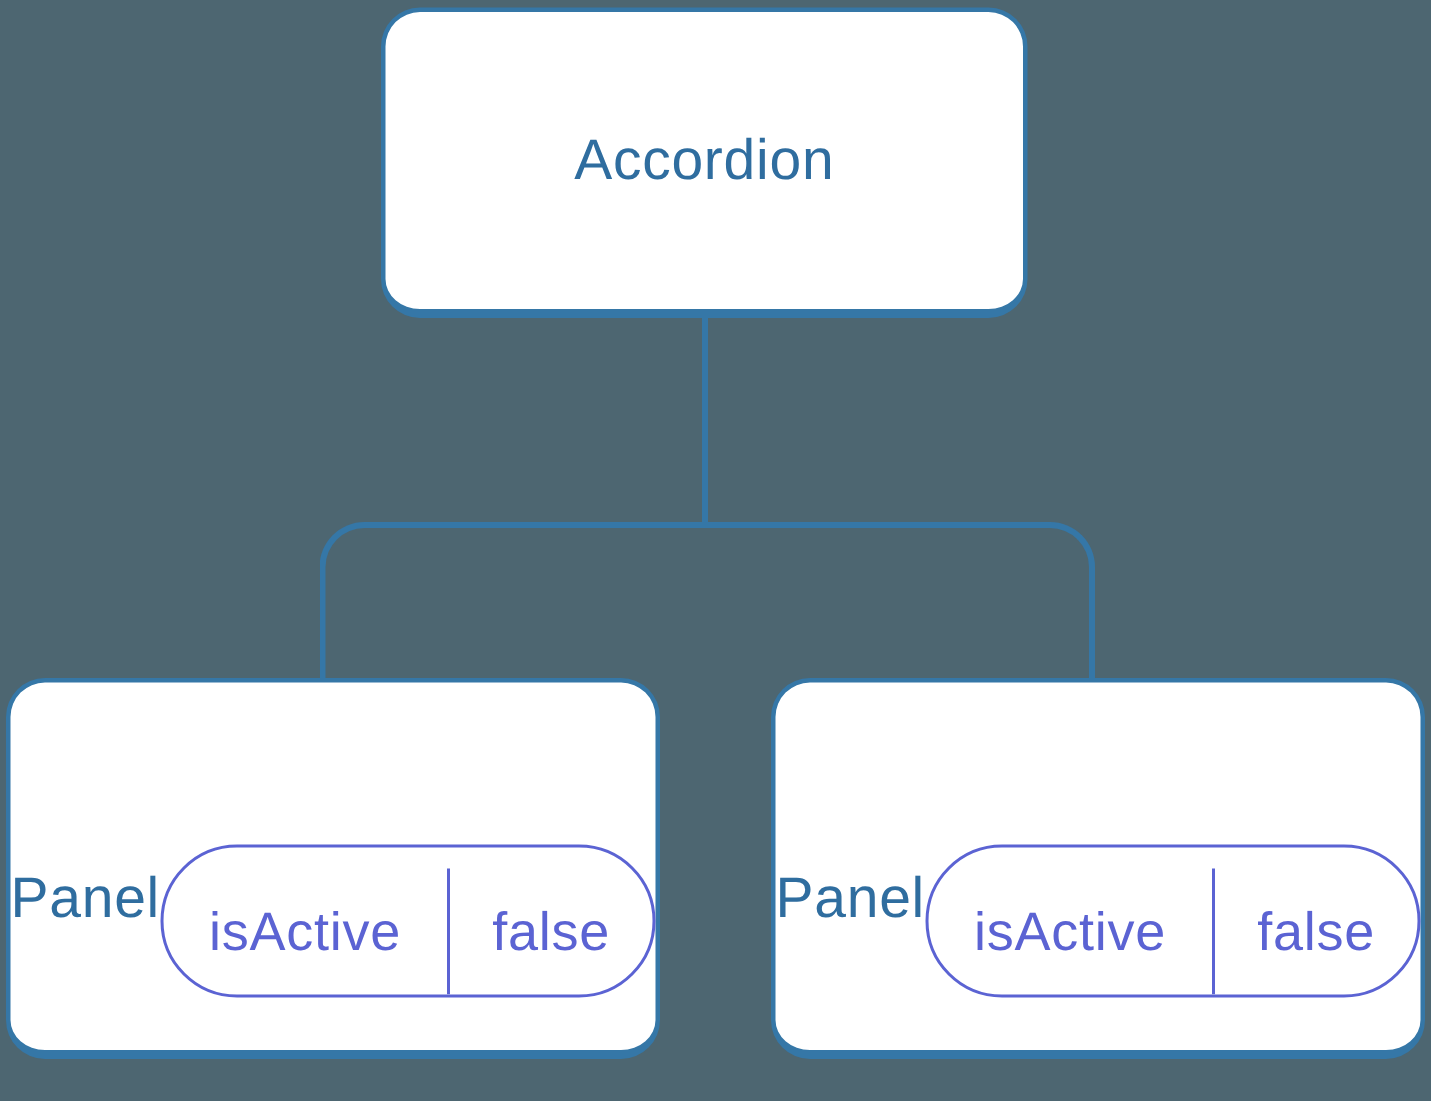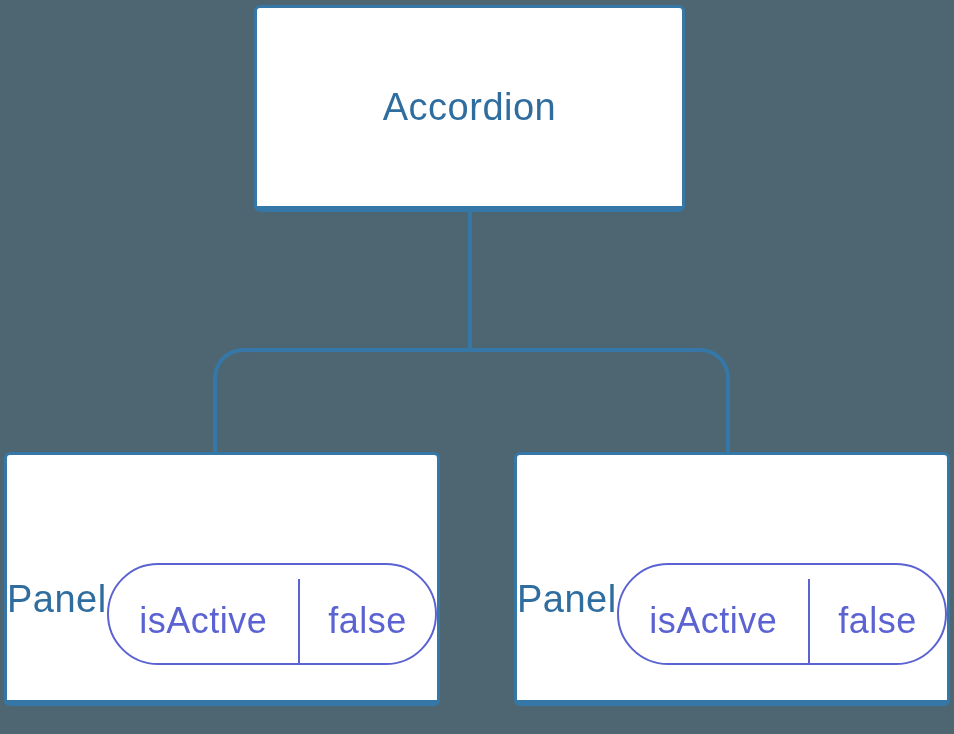--- a/index.html
+++ b/index.html
@@ -12,21 +12,21 @@
     height: 734px;
     overflow: hidden;
     background: var(--bg, #4D6671);
     font-family: "Liberation Sans", "DejaVu Sans", sans-serif;
   }
   .node {
     position: absolute;
     background: var(--node-fill, #FFFFFF);
     border: 3px solid var(--line, #3577A7);
     border-bottom-width: 6px;
-    border-radius: 6px;
+    border-radius: 26px;
     box-sizing: border-box;
   }
   .node-root {
     left: 254px;
     top: 5px;
     width: 431px;
     height: 207px;
     display: flex;
     align-items: center;
     justify-content: center;

